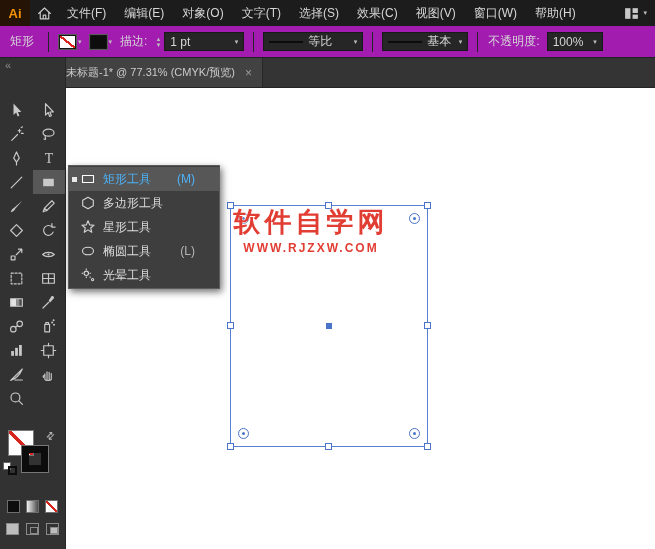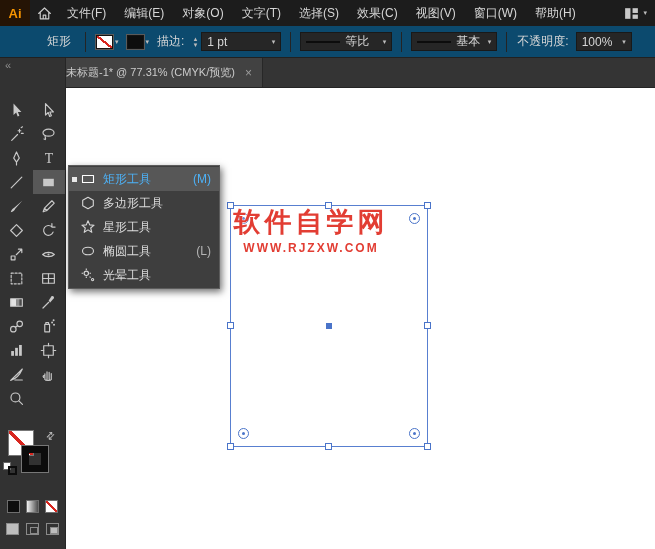--- a/index.html
+++ b/index.html
@@ -7,32 +7,32 @@
   body{font-family:"Liberation Sans","DejaVu Sans",sans-serif;background:#333;position:relative;}
   
   .menubar{position:absolute;left:0;top:0;width:655px;height:26px;background:#1c1c1c;display:flex;align-items:center;z-index:20;}
   .ai-logo{width:30px;height:26px;background:#251405;color:#f79500;font-weight:bold;font-size:13px;display:flex;align-items:center;justify-content:center;cursor:default;}
   .home{width:28px;height:26px;display:flex;align-items:center;justify-content:center;}
   .menus{display:flex;align-items:center;height:26px;}
   .menu{font-size:12px;color:#d6d6d6;padding:0 9px;line-height:26px;white-space:nowrap;}
   .ws{position:absolute;right:8px;top:0;height:26px;display:flex;align-items:center;gap:3px;}
   .caret{font-size:7px;color:#bdbdbd;}
   
-  .optionsbar{position:absolute;left:0;top:26px;width:655px;height:32px;background:#0c4a6e;border-bottom:1px solid #212121;display:flex;align-items:center;font-size:12px;color:#d6d6d6;z-index:19;padding-left:37px;}
+  .optionsbar{position:absolute;left:0;top:26px;width:655px;height:32px;background:#a21caf;border-bottom:1px solid #212121;display:flex;align-items:center;font-size:12px;color:#d6d6d6;z-index:19;}
   .lbl{white-space:nowrap;margin:0 4px;}
   .tool-lbl{margin-left:10px;margin-right:8px;}
   .vsep{width:1px;height:20px;background:#242424;margin:0 6px;}
   .swatch-btn{display:flex;align-items:center;gap:2px;margin:0 4px;}
   .sw{width:17px;height:14px;border:1px solid #141414;outline:1px solid #5a5a5a;display:inline-block;}
   .fill-none{background:linear-gradient(to top right,#fff 44%,#d8261f 44%,#d8261f 56%,#fff 56%);}
   .stroke-black{background:#0d0d0d;}
   .stepper{display:flex;flex-direction:column;justify-content:center;line-height:6px;font-size:6px;color:#bbb;margin-left:4px;}
   .valbox{display:flex;align-items:center;gap:5px;background:#262626;border:1px solid #191919;height:19px;padding:0 5px;margin:0 3px;white-space:nowrap;}
   .valbox.w80{width:80px;justify-content:center;}
-  .valbox.w100{width:92px;}
+  .valbox.w100{width:100px;}
   .valbox.w86{width:86px;text-align:right;}
   .valbox.w56{width:56px;justify-content:center;}
   .profline{display:inline-block;width:34px;height:2px;background:#0c0c0c;}
   .valbox .caret{margin-left:auto;}
   
   .tabstrip{position:absolute;left:66px;top:58px;width:589px;height:30px;background:#343434;border-bottom:1px solid #242424;display:flex;align-items:stretch;z-index:5;}
   .tab{display:flex;align-items:center;gap:10px;background:#424242;border-right:1px solid #272727;padding:0 10px 0 0;font-size:11px;color:#cbcbcb;white-space:nowrap;}
   .tab-close{color:#9c9c9c;font-size:12px;}
   
   .toolbar{position:absolute;left:0;top:58px;width:66px;height:491px;background:#323232;border-right:1px solid #262626;z-index:6;}
@@ -71,21 +71,21 @@
   .h.bl{left:-4px;bottom:-4px;} .h.bc{left:calc(50% - 4px);bottom:-4px;} .h.br{right:-4px;bottom:-4px;}
   .cw{position:absolute;width:11px;height:11px;border:1px solid #4a74c9;border-radius:50%;}
   .cw::after{content:"";position:absolute;left:3px;top:3px;width:3px;height:3px;background:#4a74c9;border-radius:50%;}
   .cw.tl{left:7px;top:7px;} .cw.tr{right:7px;top:7px;} .cw.bl{left:7px;bottom:7px;} .cw.br{right:7px;bottom:7px;}
   .cp{position:absolute;left:calc(50% - 3px);top:calc(50% - 3px);width:6px;height:6px;background:#4a74c9;}
   .wm{position:absolute;left:130px;top:116px;width:230px;text-align:center;color:#e23d33;z-index:3;pointer-events:none;}
   .wm1{font-size:27px;font-weight:bold;letter-spacing:4px;text-shadow:0 0 2px #fff;}
   .wm2{font-size:12px;font-weight:bold;letter-spacing:2px;margin-top:1px;text-shadow:0 0 2px #fff;}
   
   .flyout{position:absolute;left:68px;top:165px;width:152px;background:#3e3e3e;border:1px solid #5c5c5c;box-shadow:2px 3px 7px rgba(0,0,0,.55);z-index:10;padding:1px 0;}
-  .frow{height:24px;display:flex;align-items:center;font-size:12px;color:#dcdcdc;padding-right:8px;}
+  .frow{height:24px;display:flex;align-items:center;font-size:12px;color:#dcdcdc;padding-right:24px;}
   .frow.active{background:#575757;color:#4db2f8;}
   .mark{width:5px;height:5px;margin:0 3px 0 3px;background:transparent;flex:0 0 auto;}
   .frow.active .mark{background:#e9e9e9;}
   .fi{width:16px;height:16px;margin-right:7px;flex:0 0 auto;}
   .fi .s{fill:none;stroke:#d6d6d6;stroke-width:1.1;stroke-linejoin:round;}
   .frow.active .fi .s{stroke:#fff;}
   .fsc{margin-left:auto;color:#b5b5b5;}
   .frow.active .fsc{color:#4db2f8;}
 </style>
 </head>

